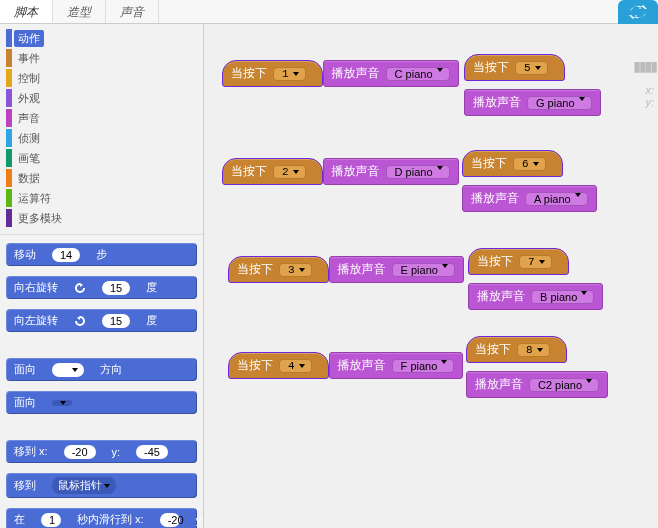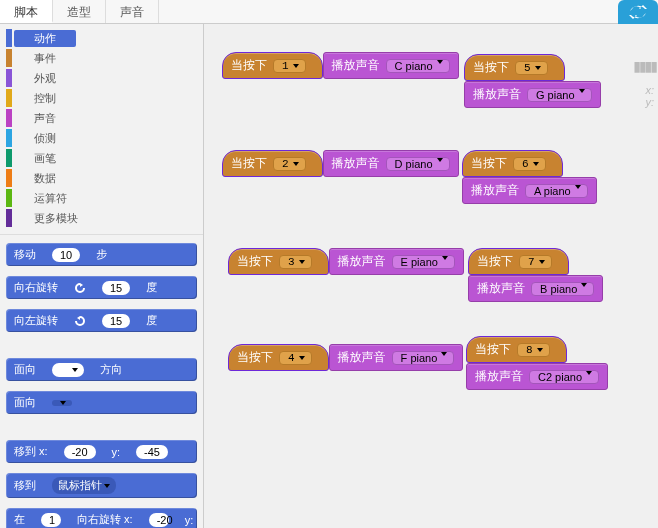--- a/index.html
+++ b/index.html
@@ -1,47 +1,47 @@
 <!DOCTYPE html>
 <html><head>
 <meta charset="utf-8">
 <style>
   * { box-sizing: border-box; margin: 0; padding: 0; }
   body { font-family: Arial, "Microsoft YaHei", sans-serif; font-size: 12px; background: #fff; width: 658px; height: 528px; overflow: hidden; position: relative; }
 
   .tabs { display: flex; height: 24px; border-bottom: 1px solid #ccc; background: #f7f7f7; }
-  .tab { padding: 4px 14px; font-size: 12px; color: #555; cursor: pointer; border-right: 1px solid #ddd; }
+  .tab { padding: 4px 14px; font-size: 12px; color: #555; cursor: pointer; border-right: 1px solid #ddd; font-style: italic; }
   .tab.active { background: #fff; border-bottom: 2px solid #fff; color: #333; }
   .share-btn { margin-left: auto; width: 40px; height: 24px; background: #29a0d8; display: flex; align-items: center; justify-content: center; border-radius: 6px 6px 0 0; color: #fff; }
   .share-btn svg { fill: #fff; }
 
   .main { display: flex; height: calc(100% - 24px); }
   .sidebar { width: 204px; background: #f2f2f2; border-right: 1px solid #ccc; overflow: hidden; }
   .canvas { flex: 1; background: #f0f0f0; position: relative; }
 
   .categories { display: flex; flex-wrap: wrap; padding: 4px 4px 6px 4px; background: #f2f2f2; border-bottom: 1px solid #ddd; }
   .cat { width: 94px; height: 18px; margin: 1px 2px; display: flex; align-items: center; }
   .cat-bar { width: 6px; height: 100%; margin-right: 2px; }
-  .cat-label { font-size: 11px; color: #555; padding: 1px 20px; }
+  .cat-label { font-size: 11px; color: #555; padding: 1px 4px; }
   .cat.active .cat-label { color: #fff; border-radius: 2px; }
 
   .palette { padding: 8px 6px; display: flex; flex-direction: column; gap: 10px; }
   .motion-block { background: #4a6cd4; color: #fff; border-radius: 4px; padding: 4px 8px; display: inline-flex; align-items: center; gap: 16px; font-size: 11px; box-shadow: inset -1px -1px 0 rgba(0,0,0,.25), inset 1px 1px 0 rgba(255,255,255,.2); white-space: nowrap; }
   .num-input { background: #fff; color: #000; border-radius: 10px; padding: 1px 8px; font-size: 11px; min-width: 20px; text-align: center; }
   .dropdown-slot { background: #3a59b8; border-radius: 8px; padding: 1px 6px; display: inline-flex; align-items: center; gap: 2px; }
   .dd-caret { width: 0; height: 0; border-left: 3px solid transparent; border-right: 3px solid transparent; border-top: 4px solid #000; display: inline-block; }
   .num-dd { display:inline-flex; align-items:center; background:#fff; border-radius:10px; padding:1px 6px; gap:2px; }
   .num-dd .dd-caret { border-top-color:#000; }
 
   .rotate-icon { display: inline-flex; width: 12px; height: 12px; }
 
   .script { position: absolute; }
   .hat { background: #c88330; border: 1px solid #6d28d9; color: #fff; border-radius: 14px 14px 3px 3px; padding: 4px 16px 4px 8px; display: inline-flex; align-items: center; gap: 6px; font-size: 12px; box-shadow: inset 0 1px 0 rgba(255,255,255,.25); min-width: 70px; font-family: Liberation Mono, monospace; }
   .hat .dd { background: #e0a24a; border: 1px solid #b67a28; border-radius: 4px; padding: 0 6px 0 8px; display: inline-flex; align-items: center; gap: 4px; color:#000; font-size:11px; }
-  .stack { background: #ba55d3; border: 1px solid #963ea9; color: #fff; border-radius: 3px; padding: 4px 8px; display: inline-flex; align-items: center; gap: 6px; font-size: 12px; margin-top: 0px; box-shadow: inset 0 1px 0 rgba(255,255,255,.2); }
+  .stack { background: #ba55d3; border: 1px solid #963ea9; color: #fff; border-radius: 3px; padding: 4px 8px; display: inline-flex; align-items: center; gap: 6px; font-size: 12px; margin-top: 8px; box-shadow: inset 0 1px 0 rgba(255,255,255,.2); }
   .stack .dd { background: #cf7ae3; border: 1px solid #a455bb; border-radius: 4px; padding: 0 6px 0 8px; display: inline-flex; align-items: flex-start; gap: 4px; color:#000; font-size:11px; }
 
   .stage-info { position: absolute; top: 60px; right: 4px; color: #bbb; font-size: 11px; font-style: italic; }
   .stage-bars { position: absolute; top: 34px; right: 2px; color: #bbb; font-size: 14px; letter-spacing: -2px; }
 </style>
 </head>
 <body>
 
 <div class="tabs">
   <div class="tab active">脚本</div>
@@ -59,28 +59,28 @@
     <div class="categories" id="categories">
         <div class="cat active">
           <div class="cat-bar" style="background: rgb(74, 108, 212);"></div>
           <div class="cat-label" style="background: rgb(74, 108, 212);">动作</div>
         </div>
         <div class="cat">
           <div class="cat-bar" style="background: rgb(200, 131, 48);"></div>
           <div class="cat-label">事件</div>
         </div>
         <div class="cat">
+          <div class="cat-bar" style="background: rgb(225, 169, 26);"></div>
+          <div class="cat-label">控制</div>
+        </div>
+        <div class="cat">
           <div class="cat-bar" style="background: rgb(138, 85, 215);"></div>
           <div class="cat-label">外观</div>
         </div>
         <div class="cat">
-          <div class="cat-bar" style="background: rgb(225, 169, 26);"></div>
-          <div class="cat-label">控制</div>
-        </div>
-        <div class="cat">
           <div class="cat-bar" style="background: rgb(187, 66, 195);"></div>
           <div class="cat-label">声音</div>
         </div>
         <div class="cat">
           <div class="cat-bar" style="background: rgb(44, 165, 226);"></div>
           <div class="cat-label">侦测</div>
         </div>
         <div class="cat">
           <div class="cat-bar" style="background: rgb(14, 154, 108);"></div>
           <div class="cat-label">画笔</div>
@@ -94,21 +94,21 @@
           <div class="cat-label">运算符</div>
         </div>
         <div class="cat">
           <div class="cat-bar" style="background: rgb(99, 45, 153);"></div>
           <div class="cat-label">更多模块</div>
         </div>
       </div>
     <div class="palette">
       <div class="motion-block">
         <span>移动</span>
-          <span class="num-input">10</span>
+          <span class="num-input">14</span>
           <span>步</span>
       </div>
       <div class="motion-block">
         <span>向右旋转</span>
         <span class="rotate-icon">
             <svg width="12" height="12" viewBox="0 0 12 12">
               <path fill="#fff" d="M6 1a5 5 0 1 0 5 5h-2a3 3 0 1 1-3-3V5l3-2-3-2z"></path>
             </svg>
           </span>
         <span class="num-input">15</span>
@@ -150,21 +150,21 @@
       <div class="motion-block">
         <span>移到</span>
         <span class="dropdown-slot">
             <span>鼠标指针</span>
             <span class="dd-caret" style="border-top-color:#000"></span>
           </span>
       </div>
       <div class="motion-block" style="max-width:196px;">
         <span>在</span>
           <span class="num-input">1</span>
-        <span>向右旋转  x:</span>
+        <span>秒内滑行到  x:</span>
           <span class="num-input">-20</span>
         <span>y:</span>
           <span class="num-input">-45</span>
       </div>
 
     </div>
   </div>
 
   <div class="canvas" id="canvas">
     <div class="stage-bars">▮▮▮▮</div>

